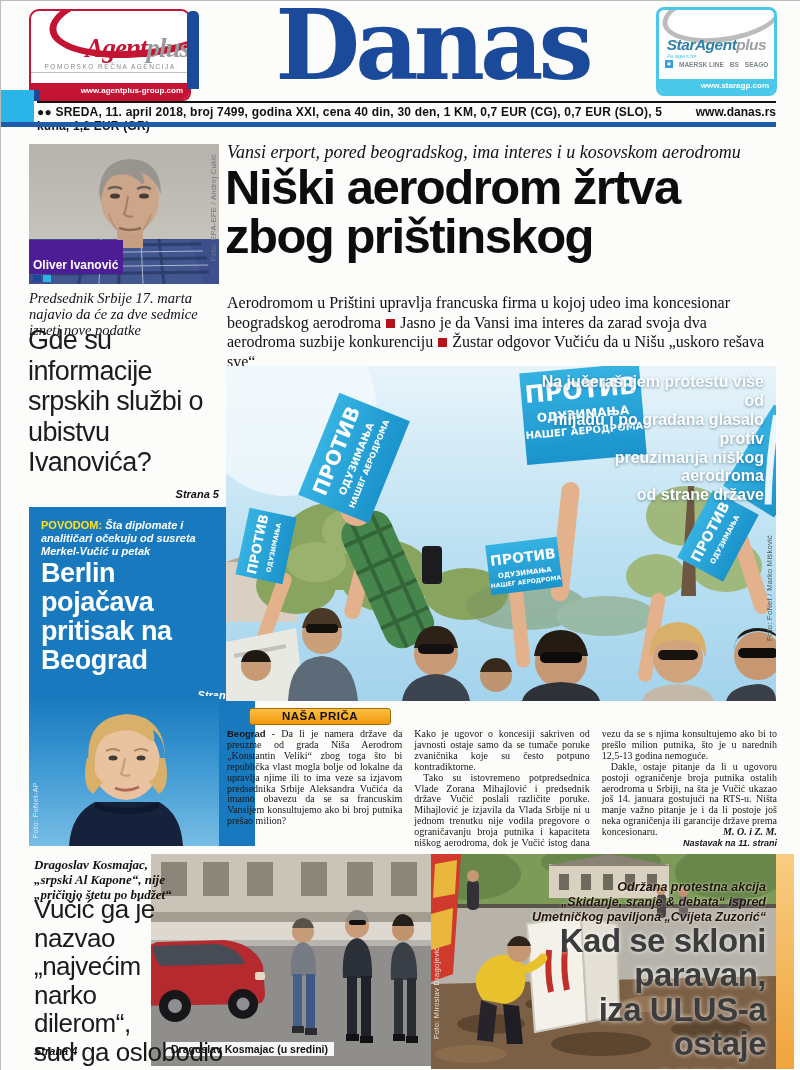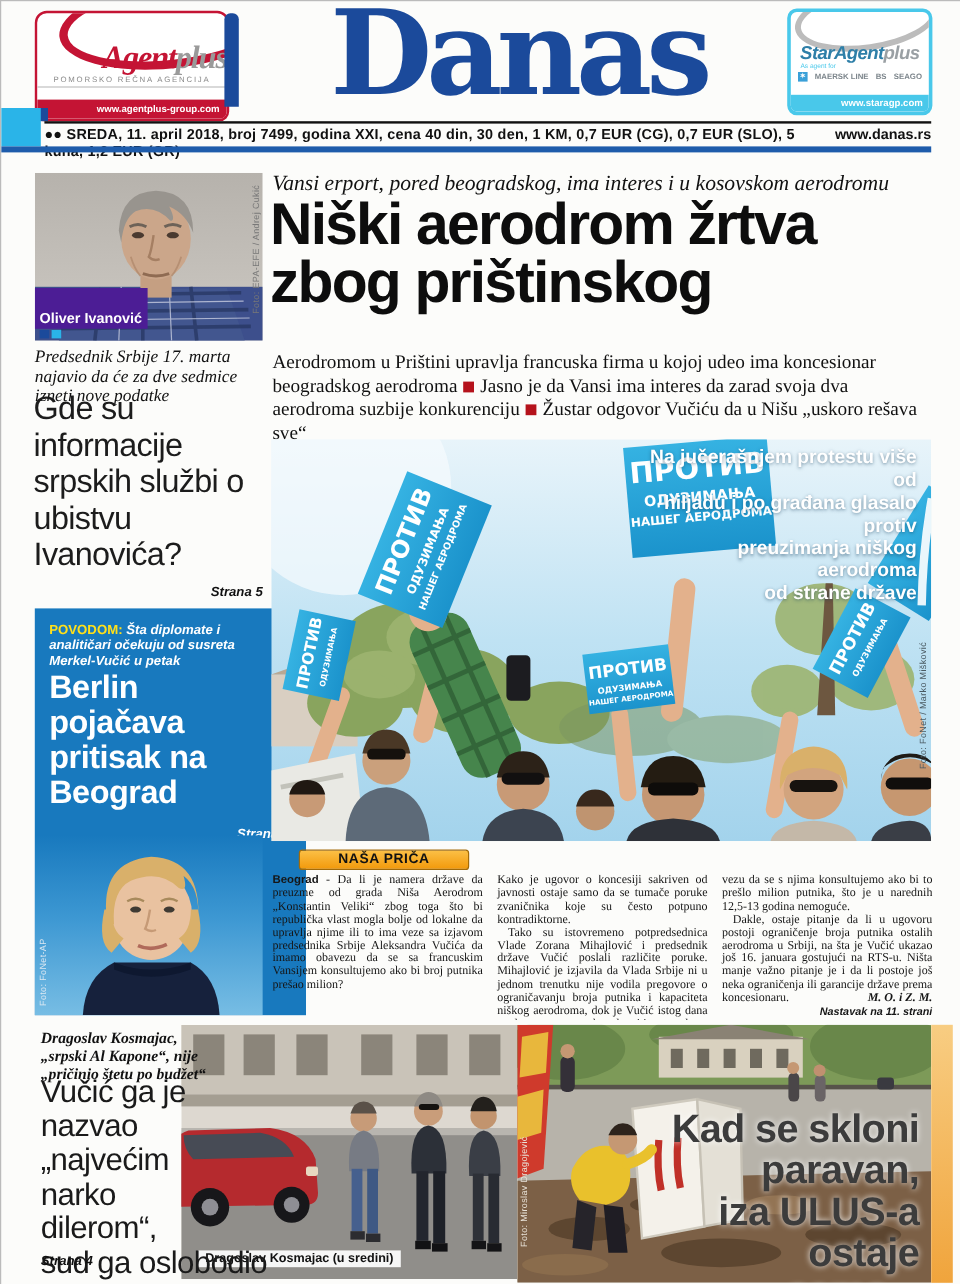--- a/index.html
+++ b/index.html
@@ -347,21 +347,21 @@
   <div class="abs" id="article-columns">
     <div class="col">
       <p class="first"><span class="lead-bold">Beograd</span><span> - Da li je namera države da preuzme od grada Niša Aerodrom „Konstantin Veliki“ zbog toga što bi republička vlast mogla bolje od lokalne da upravlja njime ili to ima veze sa izjavom predsednika Srbije Aleksandra Vučića da imamo obavezu da se sa francuskim Vansijem konsultujemo ako bi broj putnika prešao milion?</span></p>
     </div>
     <div class="col">
       <p class="first">Kako je ugovor o koncesiji sakriven od javnosti ostaje samo da se tumače poruke zvaničnika koje su često potpuno kontradiktorne.</p>
       <p>Tako su istovremeno potpredsednica Vlade Zorana Mihajlović i predsednik države Vučić poslali različite poruke. Mihajlović je izjavila da Vlada Srbije ni u jednom trenutku nije vodila pregovore o ograničavanju broja putnika i kapaciteta niškog aerodroma, dok je Vučić istog dana na drugom mestu rekao da mi imamo oba-</p>
     </div>
     <div class="col">
       <p class="first">vezu da se s njima konsultujemo ako bi to prešlo milion putnika, što je u narednih 12,5-13 godina nemoguće.</p>
-      <p><span>Dakle, ostaje pitanje da li u ugovoru postoji ograničenje broja putnika ostalih aerodroma u Srbiji, na šta je Vučić ukazao još 16. januara gostujući na RTS-u. Ništa manje važno pitanje je i da li postoje još neka ograničenja ili garancije države prema koncesionaru.</span> <span id="byline">M. O. i Z. M.</span></p>
+      <p><span>Dakle, ostaje pitanje da li u ugovoru postoji ograničenje broja putnika ostalih aerodroma u Srbiji, na šta je Vučić ukazao još 14. januara gostujući na RTS-u. Ništa manje važno pitanje je i da li postoje još neka ograničenja ili garancije države prema koncesionaru.</span> <span id="byline">M. O. i Z. M.</span></p>
       <div id="continuation">Nastavak na 11. strani</div>
     </div>
   </div>
 
   <div class="abs pre" id="kosmajac-kicker">Dragoslav Kosmajac,
 „srpski Al Kapone“, nije
 „pričinio štetu po budžet“</div>
   <div class="abs pre" id="kosmajac-headline">Vučić ga je
 nazvao
 „najvećim
@@ -482,20 +482,23 @@
       <g>
         <path d="M46,120 Q58,96 82,102 Q96,108 94,130 Q92,146 74,150 L52,146 Q42,134 46,120 Z" fill="#e9c12c"></path>
         <circle cx="88" cy="96" r="12" fill="#c59873"></circle>
           <path d="M76,92 Q80,82 88,82 Q97,82 100,92 Z" fill="#2e241c"></path>
         <path d="M50,146 L46,186 L62,188 L66,152 Z" fill="#26242a"></path>
         <path d="M72,150 L76,190 L92,190 L88,152 Z" fill="#1f1d24"></path>
         <path d="M92,116 Q106,112 112,104" stroke="#e9c12c" stroke-width="9" fill="none" stroke-linecap="round"></path>
       </g>
     </svg>
     <div class="vcredit" id="ulus-credit">Foto: Miroslav Dragojević</div>
+    <div class="pre" id="ulus-kicker">Održana protestna akcija
+„Skidanje, sranje &amp; debata“ ispred
+Umetničkog paviljona „Cvijeta Zuzorić“</div>
     <div class="pre" id="ulus-headline">Kad se skloni
 paravan,
 iza ULUS-a
 ostaje
 samo...</div>
     
   </div>
   <div class="abs" id="orange-strip"></div>
 
 </div>

